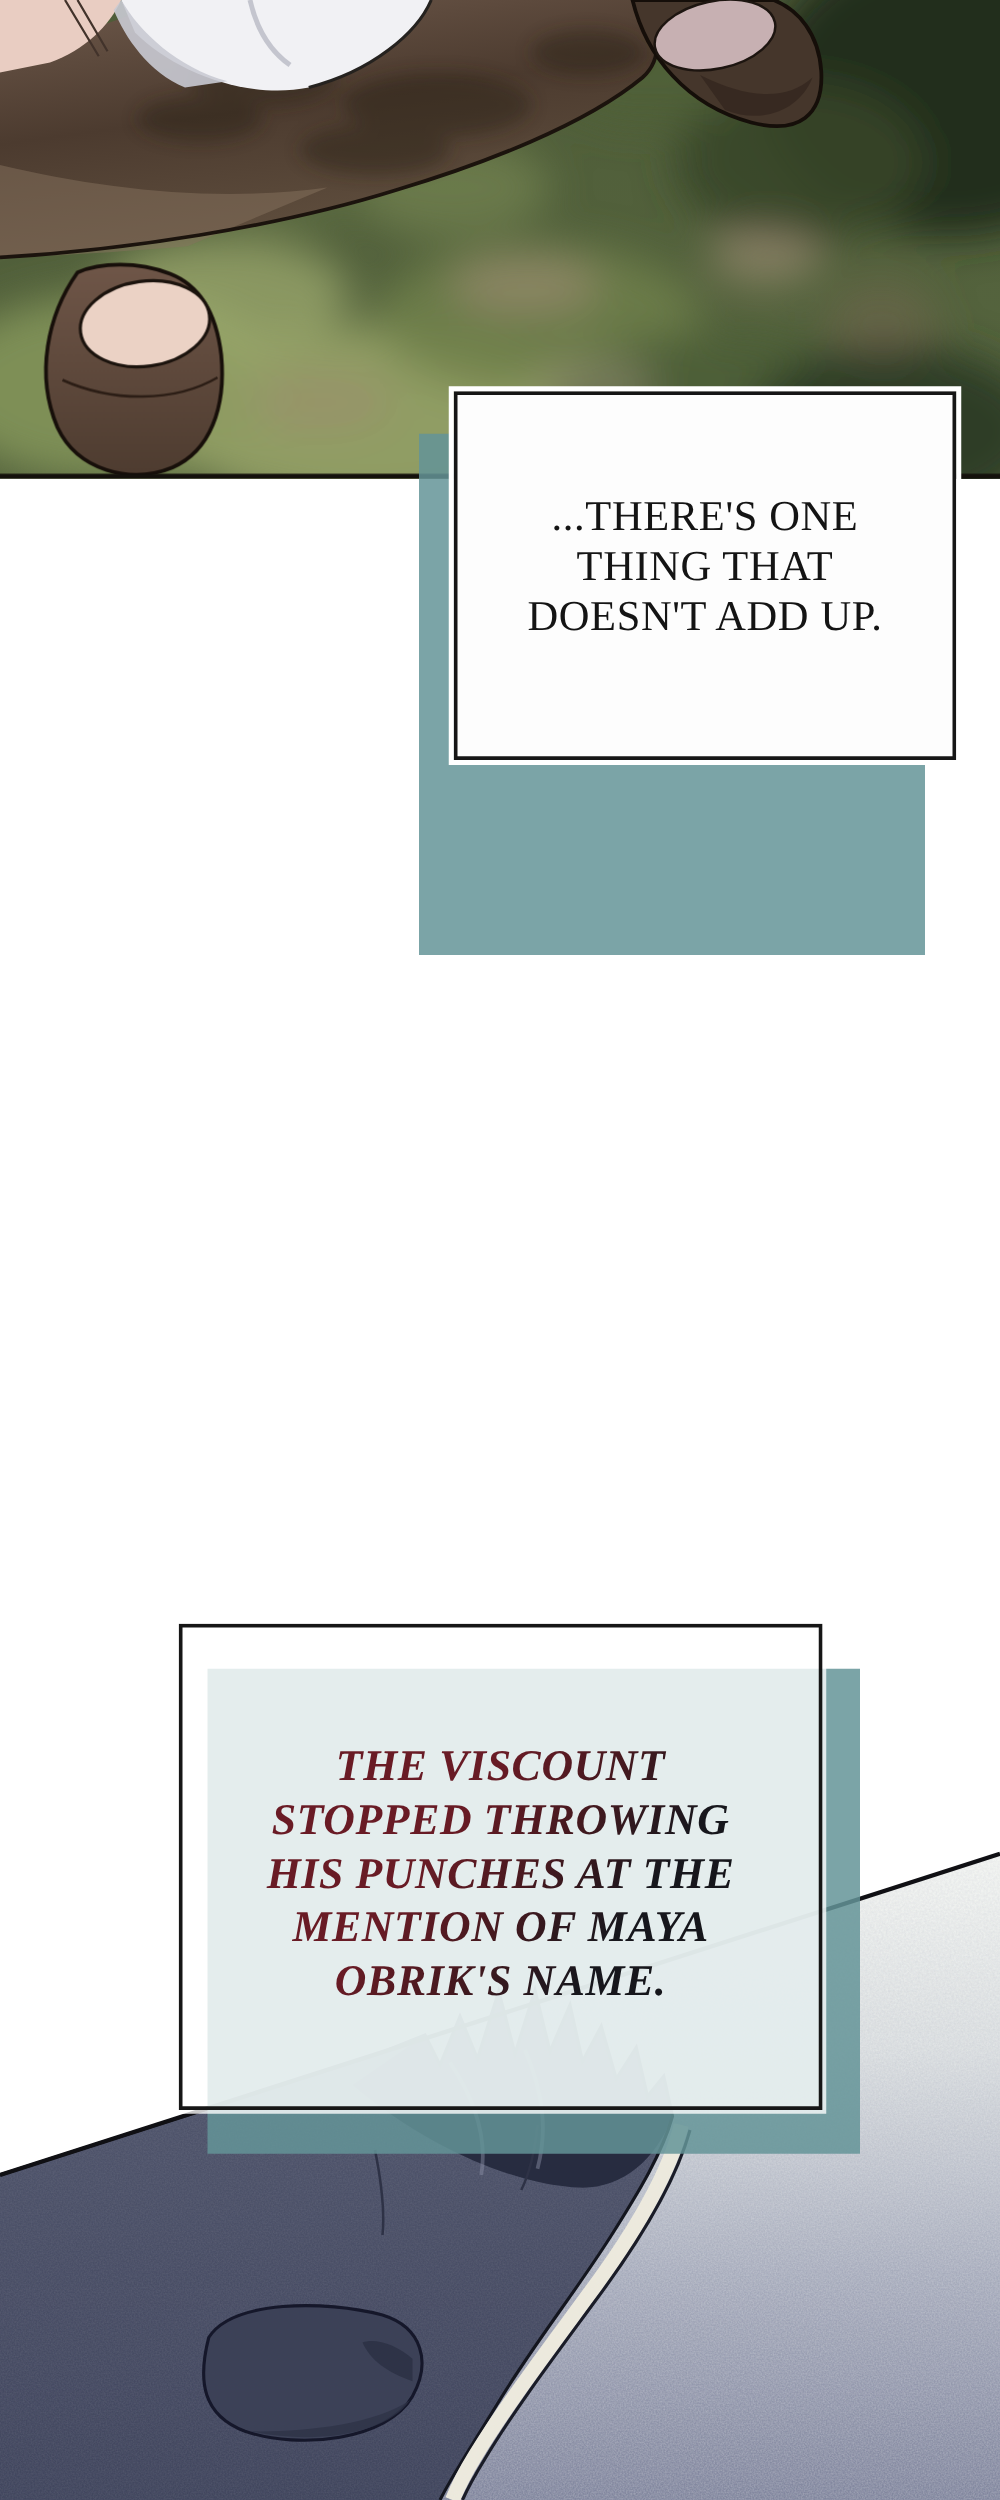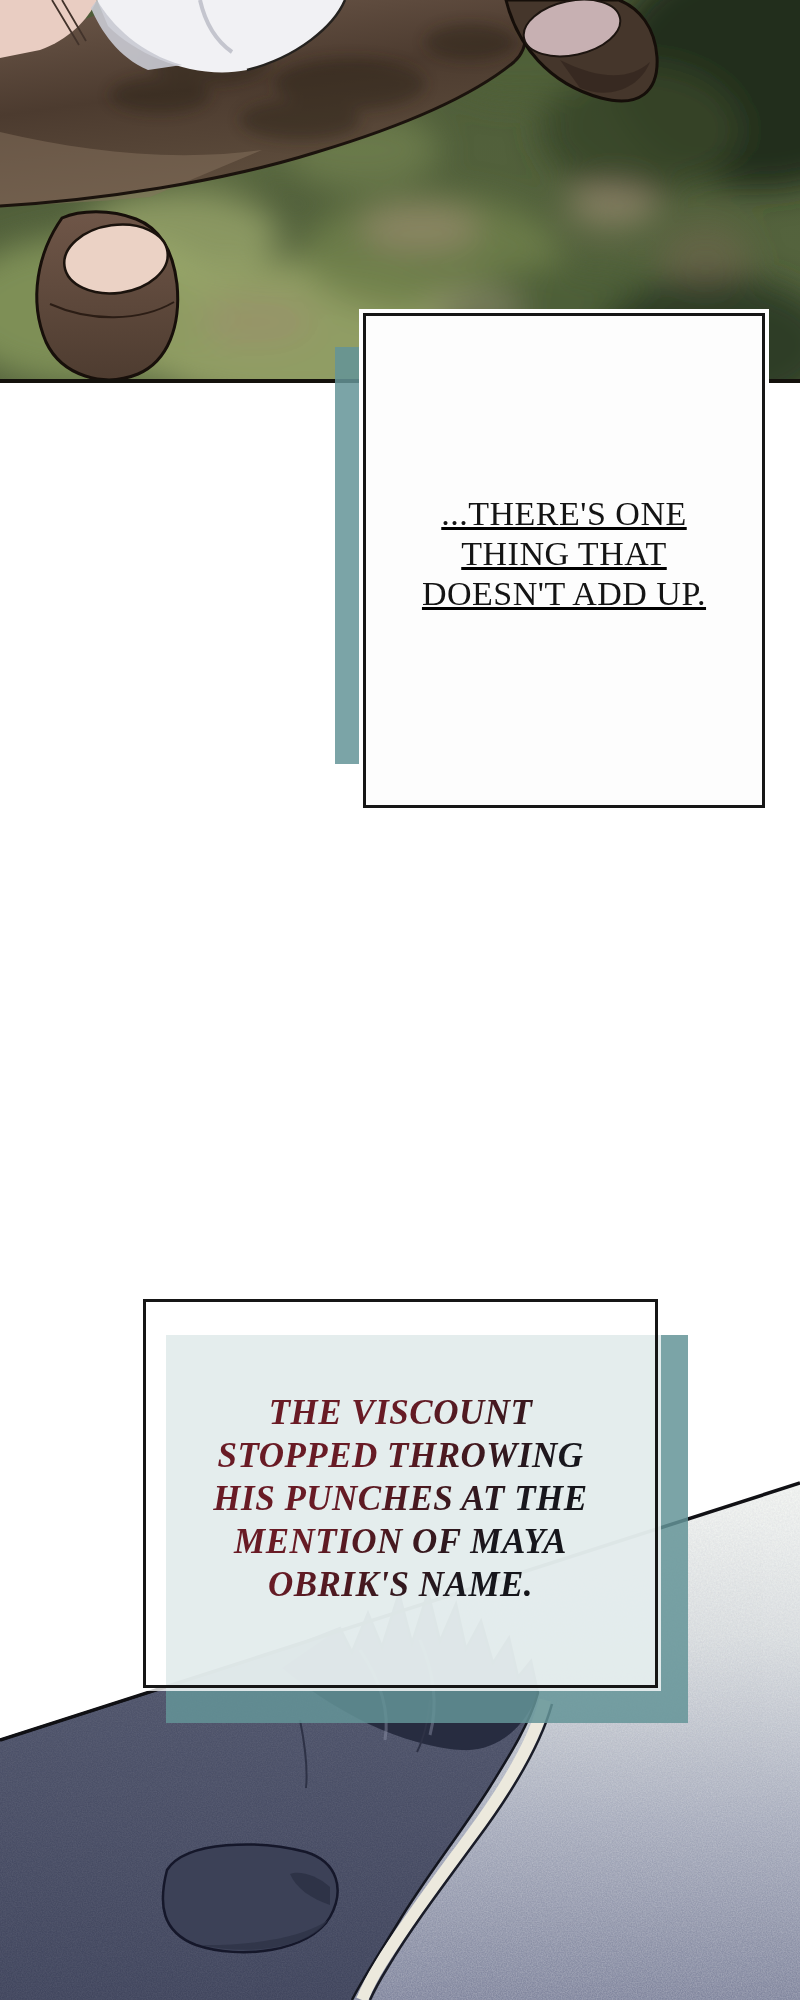--- a/index.html
+++ b/index.html
@@ -26,25 +26,24 @@
   
   .caption-box{
     position:absolute;
     box-sizing:border-box;
     border:3px solid #161616;
     display:flex;align-items:center;justify-content:center;
     z-index:3;
     text-align:center;
   }
   #caption-box-1{
-    left:363px;top:313px;width:402px;height:495px;
+    left:363px;top:313px;width:402px;height:295px;
     background:#fdfdfd;
     outline:4px solid #ffffff;
     padding-bottom:14px;
-    text-decoration:underline;
   }
   #caption-box-2{
     left:143px;top:1299px;width:515px;height:389px;
     background:rgba(255,255,255,0.80);
     outline:3px solid rgba(255,255,255,0.78);
     padding-top:10px;
   }
   .caption-text{
     white-space:pre-line;
     text-align:center;

